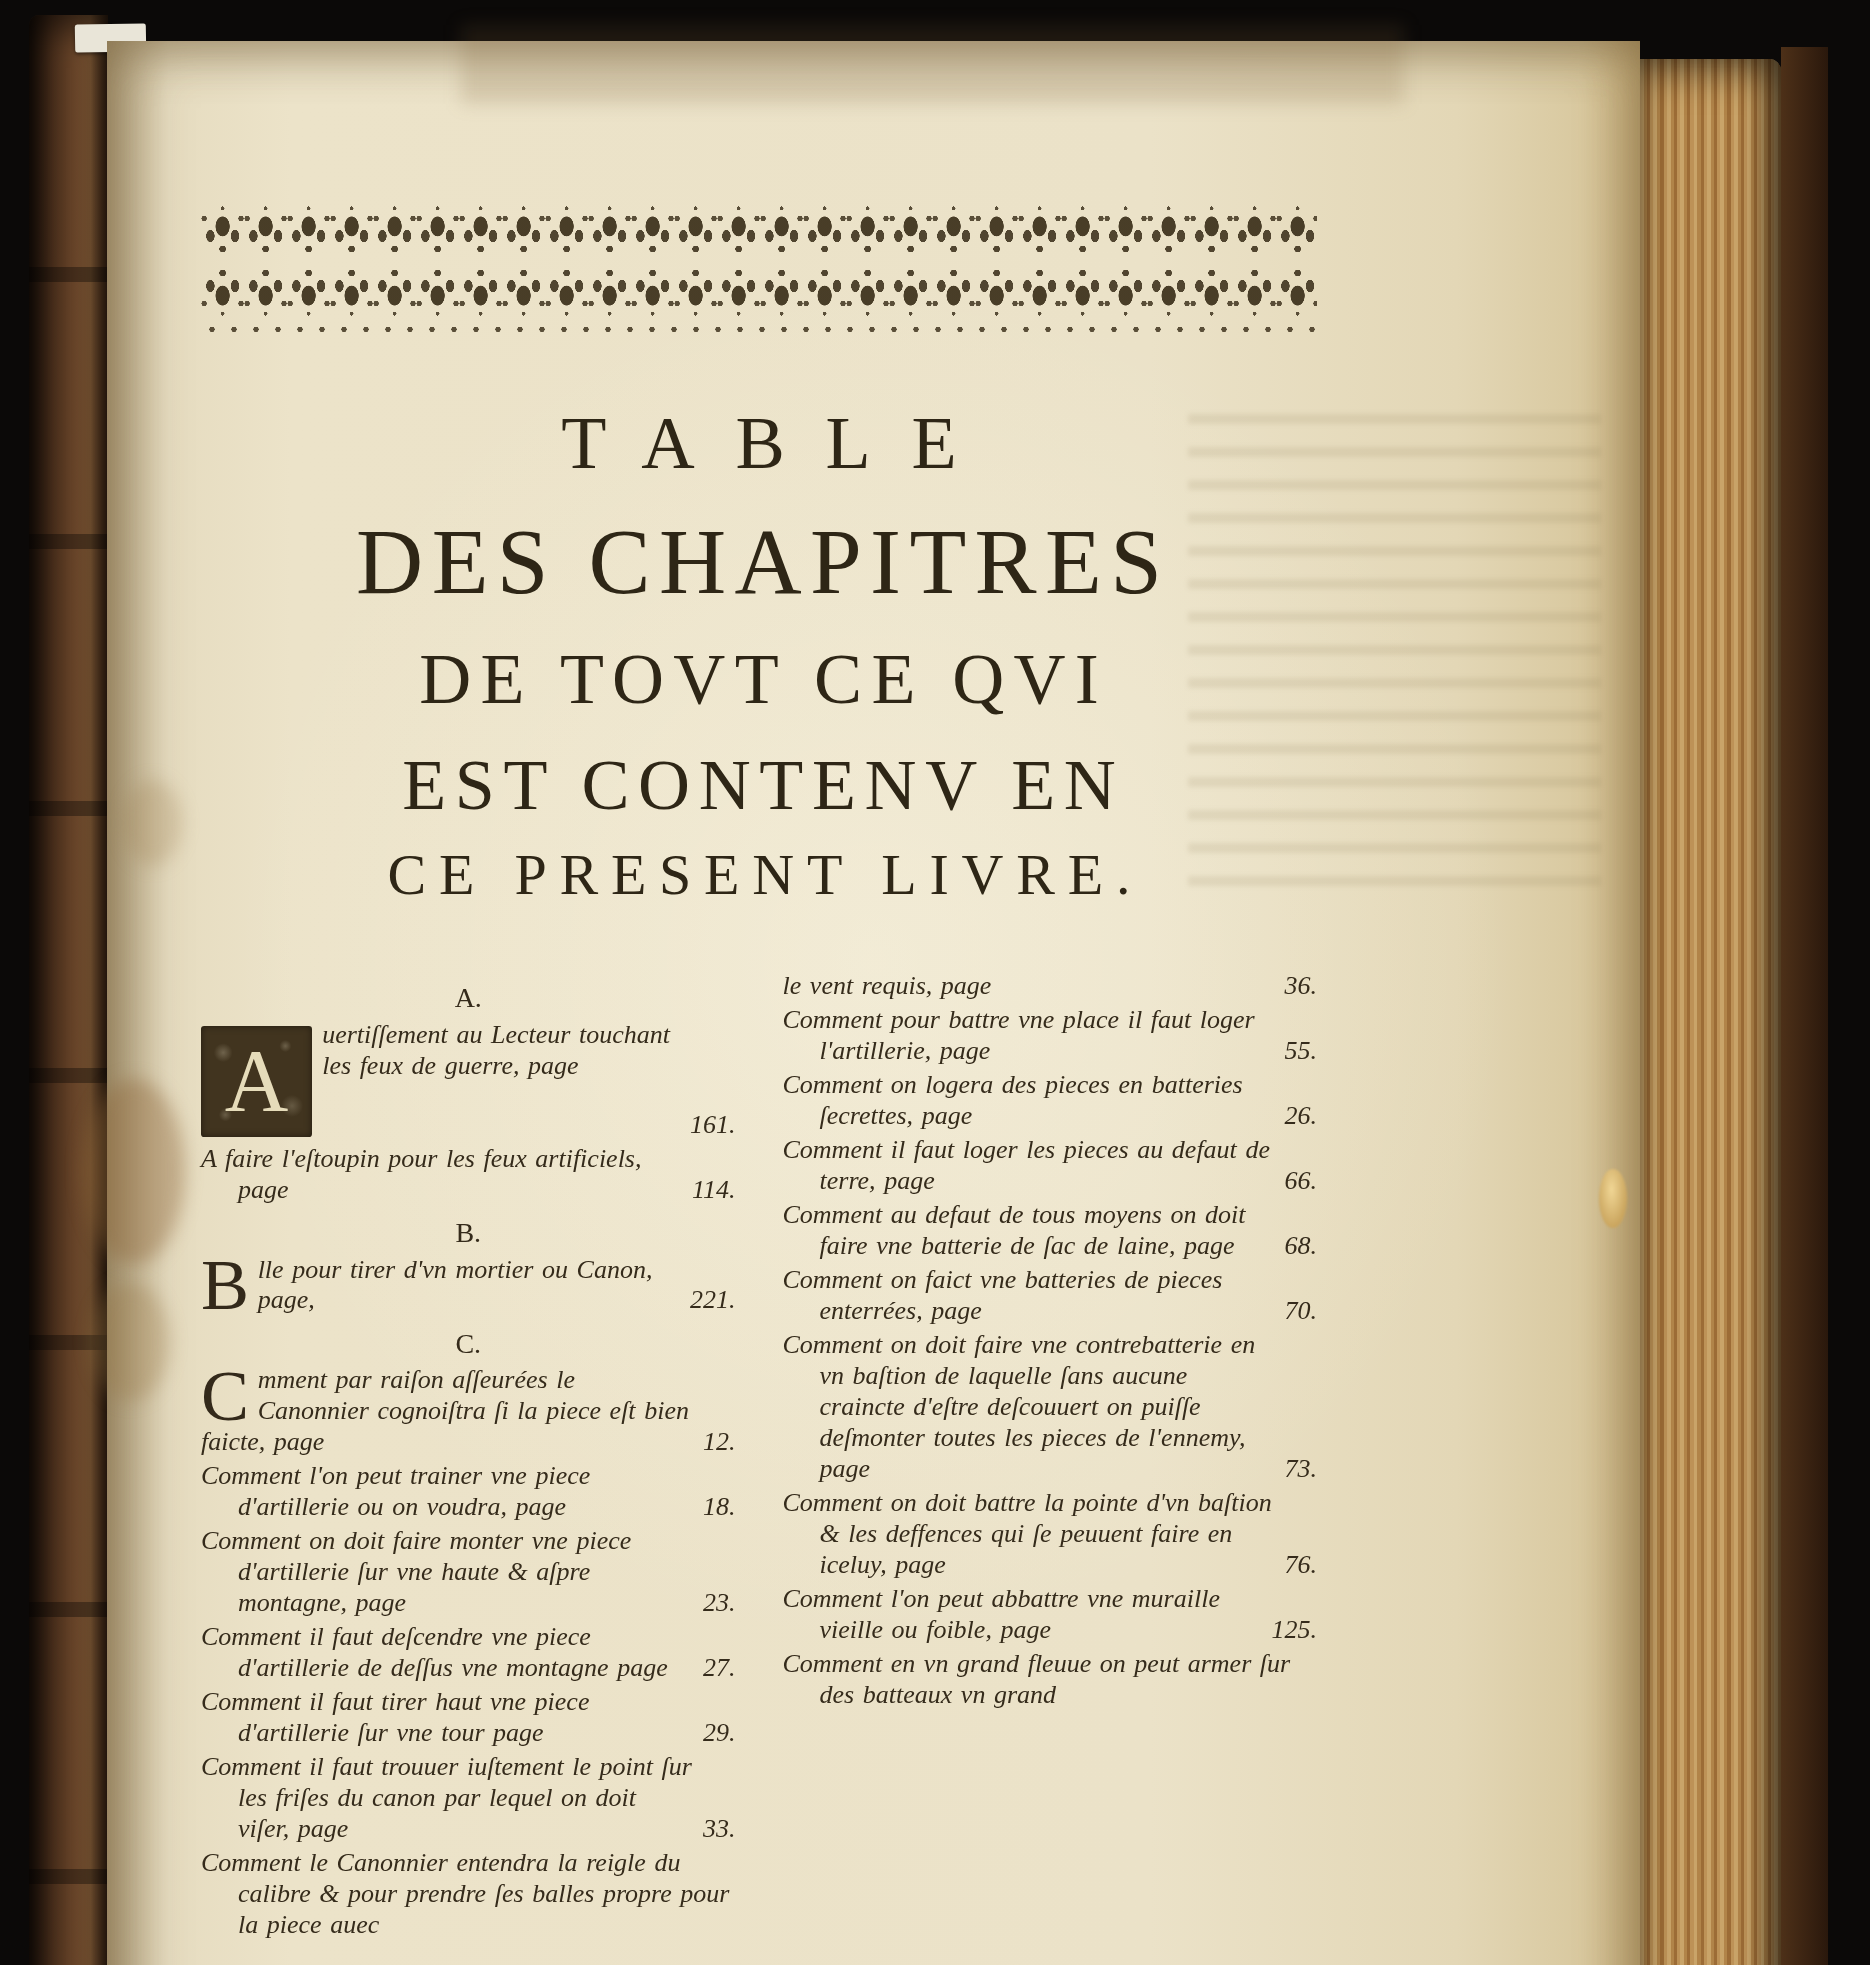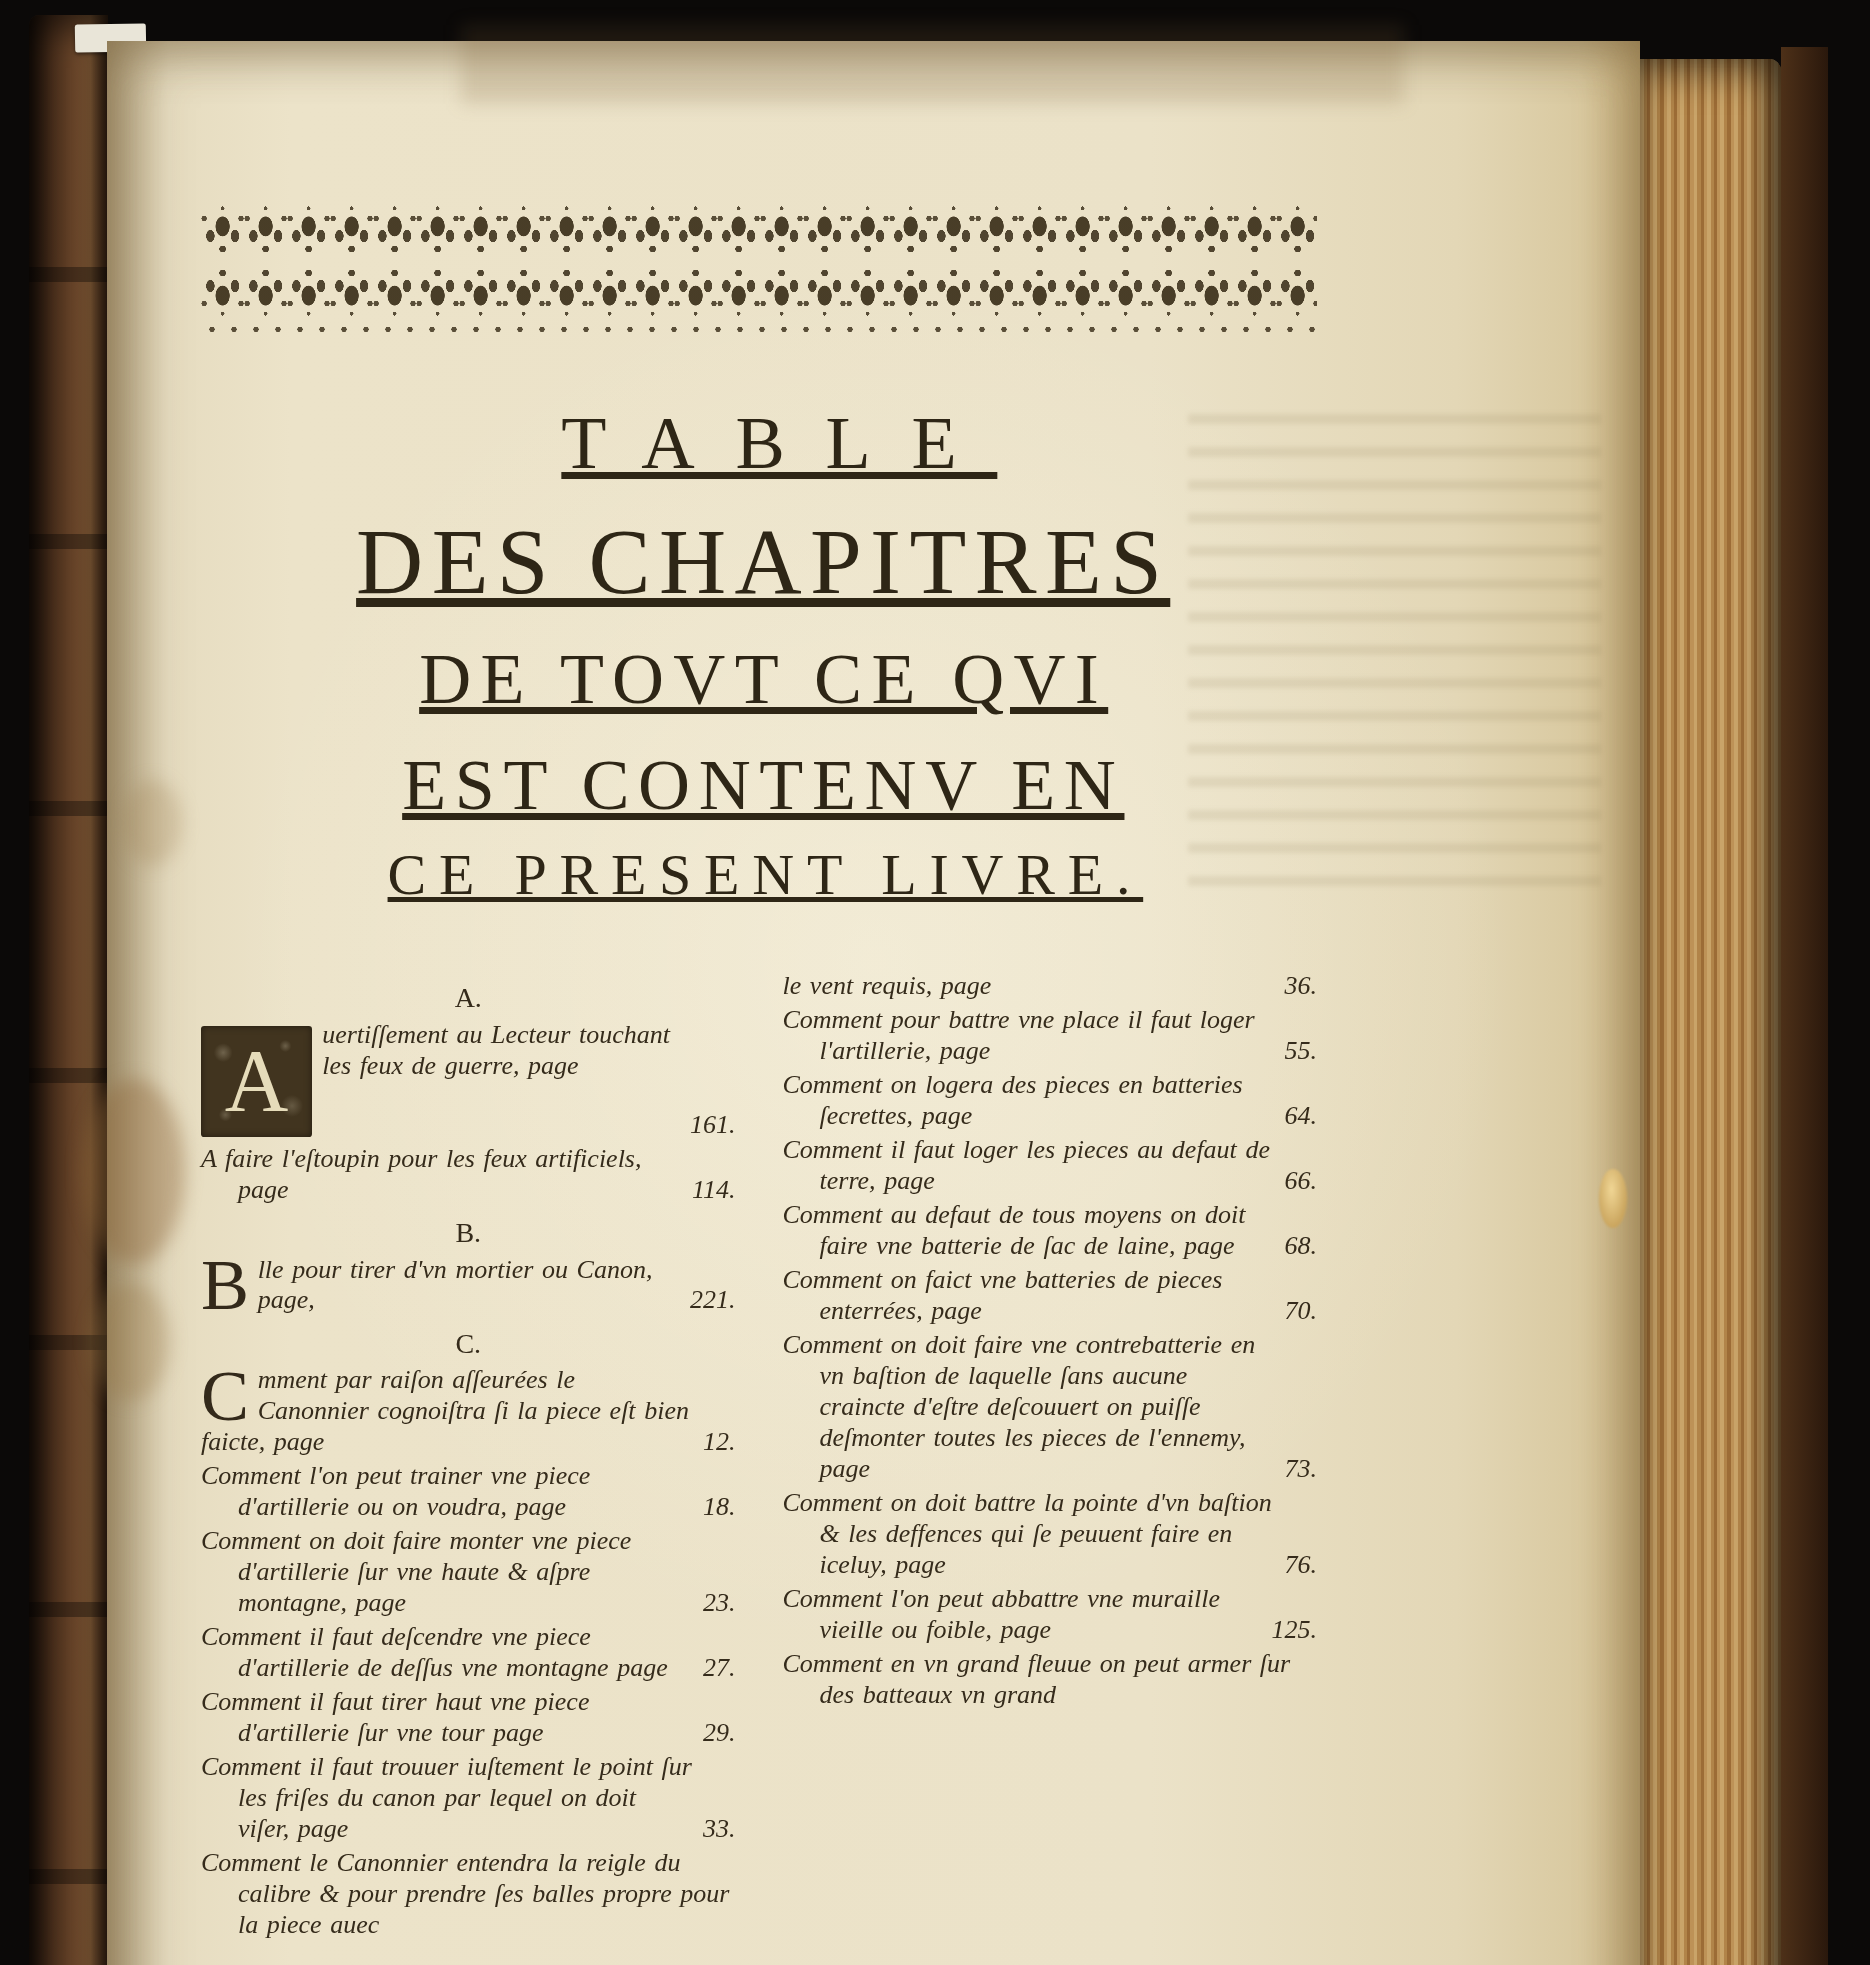--- a/index.html
+++ b/index.html
@@ -58,21 +58,21 @@
       radial-gradient(ellipse 7px 10.2px at 34px 34px, rgba(64,52,31,.9) 58%, transparent 62%),
       radial-gradient(circle 3.5px at 21.6px 47px, rgba(64,52,31,.9) 90%, transparent 100%),
       radial-gradient(circle 2.8px at 3.1px 16.5px, rgba(64,52,31,.85) 90%, transparent 100%),
       radial-gradient(circle 2.8px at 40px 16.5px, rgba(64,52,31,.85) 90%, transparent 100%),
       radial-gradient(circle 2px at 21.6px 6.3px, rgba(64,52,31,.85) 90%, transparent 100%);}
   .orn-row.flip{transform:scaleY(-1);}
   .orn-fringe{height:22px;background-repeat:repeat-x;background-size:22px 22px;
     background-image:radial-gradient(circle 2.8px at 11px 9.4px, rgba(64,52,31,.85) 90%, transparent 100%);}
 
   
-  .title{ text-align:center;color:#2e2616;text-decoration:underline;}
+  .title{ text-align:center;color:#2e2616;}
   .t1{font-size:74px;letter-spacing:.55em;margin-top:59px;text-indent:.55em;}
   .t2{font-size:93px;letter-spacing:.09em;margin-top:21.6px;text-indent:.09em;}
   .t3{font-size:72px;letter-spacing:.13em;margin-top:23.6px;text-indent:.13em;}
   .t4{font-size:72px;letter-spacing:.12em;margin-top:23px;text-indent:.12em;}
   .t5{font-size:58px;letter-spacing:.22em;margin-top:14px;text-indent:.22em;}
 
   
   .columns{display:flex;gap:47px;margin-top:63px;}
   .col{width:535px;font-style:italic;font-size:26px;line-height:1.19;word-spacing:.08em;color:#352b1b;}
   .section-letter{text-align:center;font-style:normal;font-size:28px;margin:10.2px 0 5.5px 0;}
@@ -173,21 +173,21 @@
             <div class="entry">
               <div class="entry-text">le vent requis, page</div>
               <span class="entry-page">36.</span>
             </div>
             <div class="entry">
               <div class="entry-text">Comment pour battre vne place il faut loger l'artillerie, page</div>
               <span class="entry-page">55.</span>
             </div>
             <div class="entry">
               <div class="entry-text">Comment on logera des pieces en batteries ſecrettes, page</div>
-              <span class="entry-page">64.</span>
+              <span class="entry-page">26.</span>
             </div>
             <div class="entry">
               <div class="entry-text">Comment il faut loger les pieces au defaut de terre, page</div>
               <span class="entry-page">66.</span>
             </div>
             <div class="entry">
               <div class="entry-text">Comment au defaut de tous moyens on doit faire vne batterie de ſac de laine, page</div>
               <span class="entry-page">68.</span>
             </div>
             <div class="entry">

